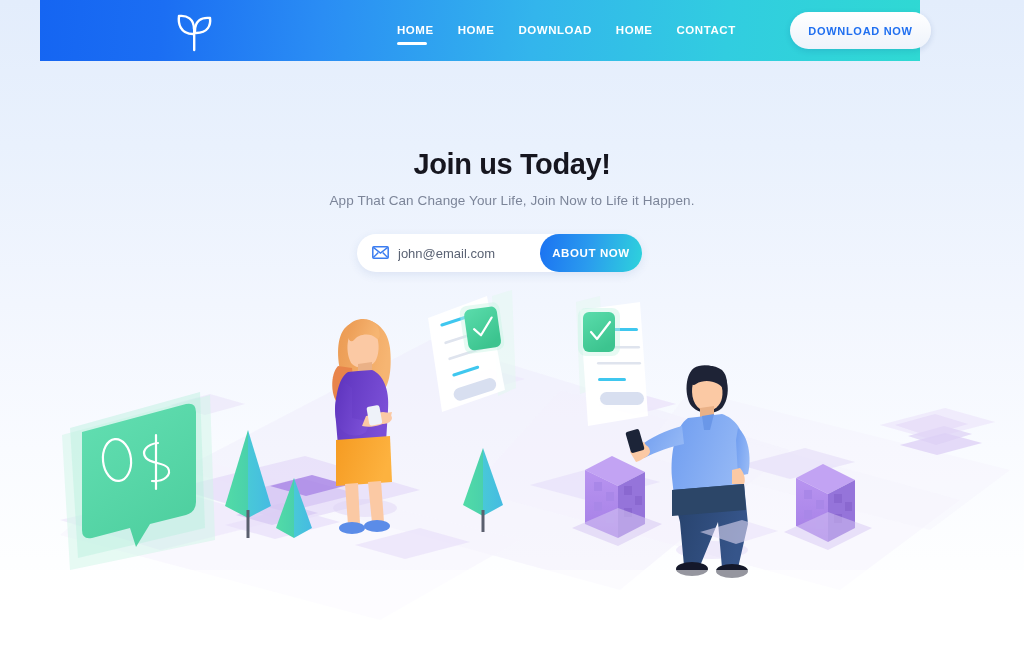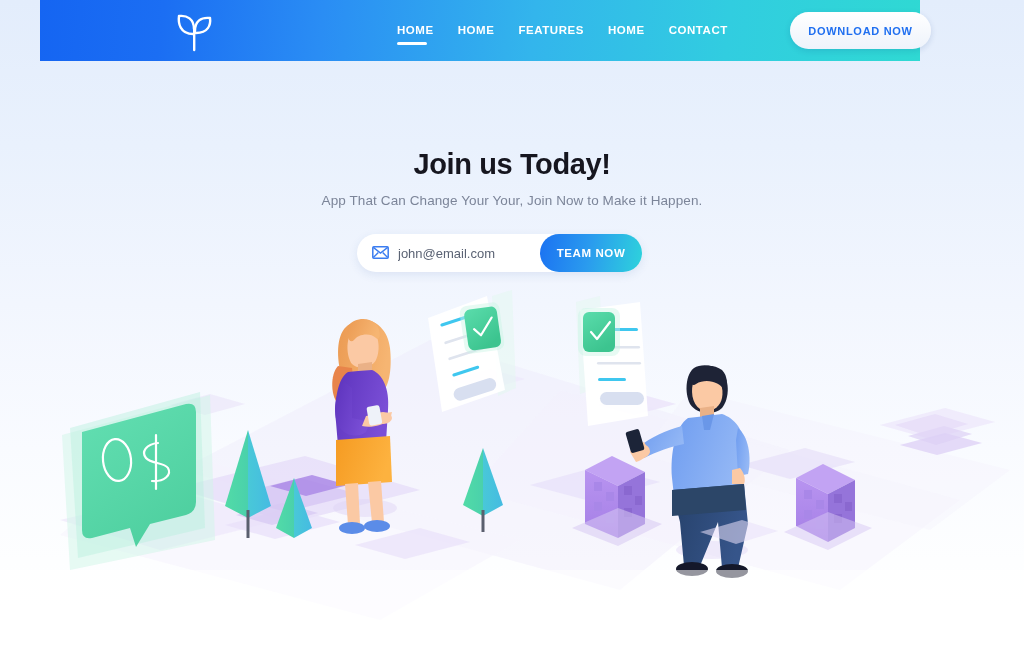--- a/index.html
+++ b/index.html
@@ -166,46 +166,46 @@
 
     <nav class="nav-links">
       <a class="nav-item" href="#">
         <span>HOME</span>
         <span class="nav-underline"></span>
       </a>
       <a class="nav-item" href="#">
         <span>HOME</span>
       </a>
       <a class="nav-item" href="#">
-        <span>FEATURES</span>
+        <span>DOWNLOAD</span>
       </a>
       <a class="nav-item" href="#">
         <span>HOME</span>
       </a>
       <a class="nav-item" href="#">
         <span>CONTACT</span>
       </a>
     </nav>
 
     <button class="download-btn">DOWNLOAD NOW</button>
   </div>
 
   <h1 class="hero-title">Join us Today!</h1>
-  <p class="hero-sub">App That Can Change Your Your, Join Now to Make it Happen.</p>
+  <p class="hero-sub">App That Can Change Your Life, Join Now to Life it Happen.</p>
 
   <div class="signup">
     <span class="mail-icon">
       <svg width="17" height="13" viewBox="0 0 17 13">
         <rect x="0.8" y="0.8" width="15.4" height="11.4" rx="1" fill="none" stroke="#3b7df0" stroke-width="1.5"></rect>
         <path d="M1.3 1.4 L8.5 7 L15.7 1.4" fill="none" stroke="#3b7df0" stroke-width="1.4"></path>
         <path d="M1.3 11.6 L6.3 6.6 M15.7 11.6 L10.7 6.6" fill="none" stroke="#3b7df0" stroke-width="1.4"></path>
       </svg>
     </span>
     <input class="email-input" type="email" placeholder="john@email.com" style="">
-    <button class="join-btn">TEAM NOW</button>
+    <button class="join-btn">ABOUT NOW</button>
   </div>
 
   <div class="illustration">
     <svg width="1024" height="389" viewBox="0 0 1024 389">
       <defs>
         <linearGradient id="gTreeL" x1="0" y1="0" x2="1" y2="0">
           <stop offset="0" stop-color="#52dba7"></stop>
             <stop offset="1" stop-color="#4ad1ab"></stop>
         </linearGradient>
         <linearGradient id="gTreeR" x1="0" y1="0" x2="1" y2="0">

